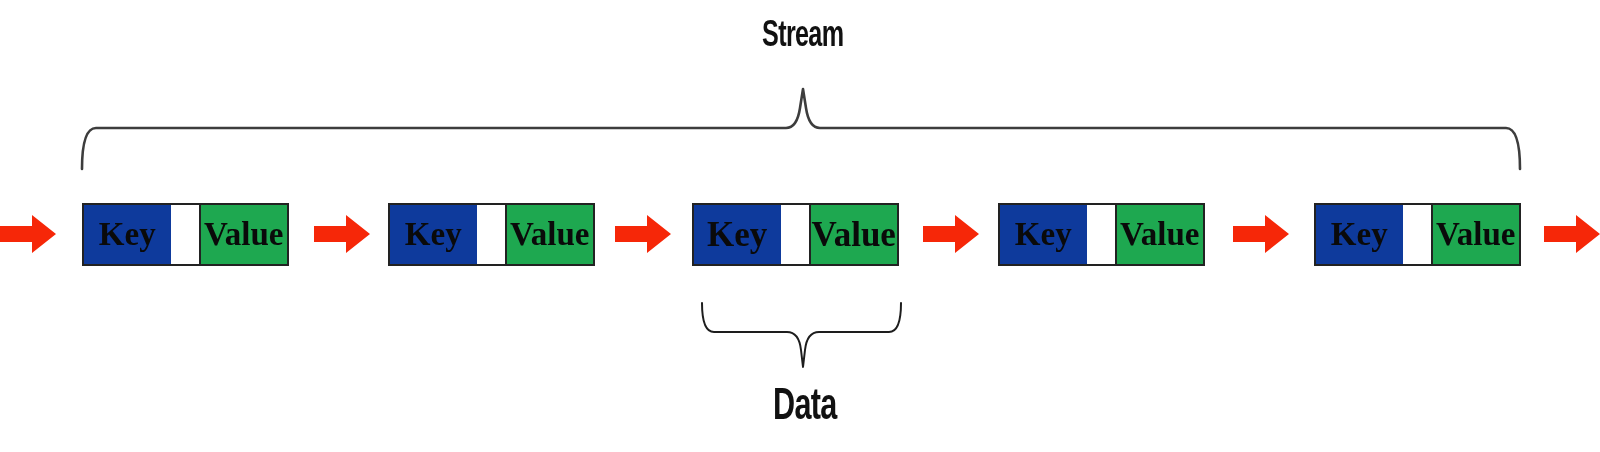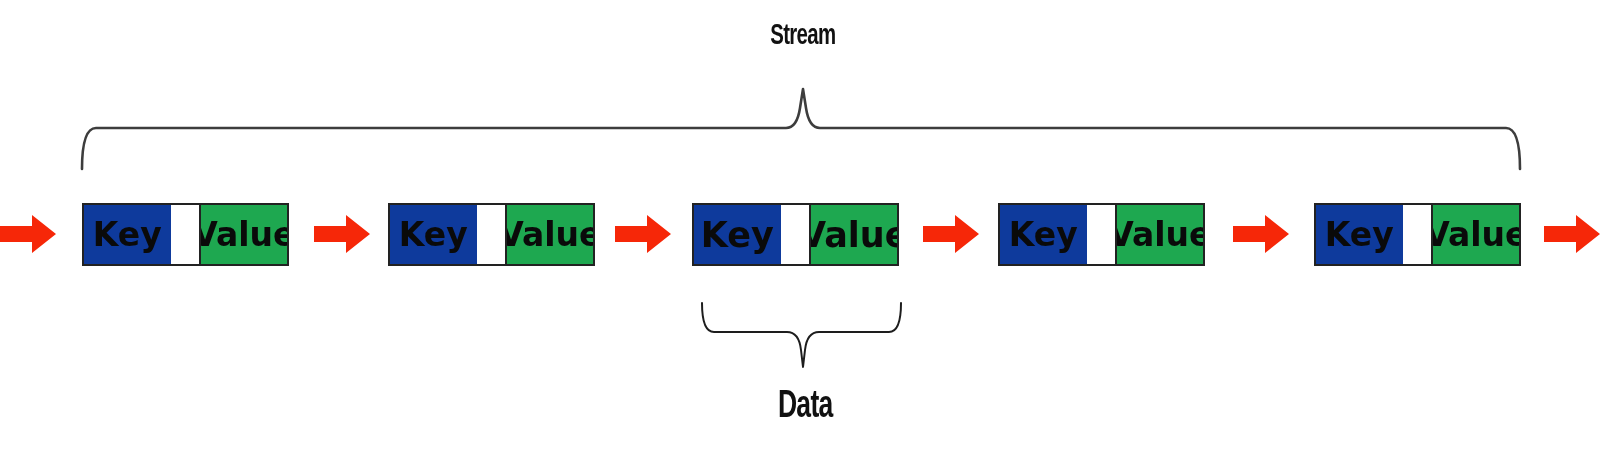--- a/index.html
+++ b/index.html
@@ -17,41 +17,42 @@
     font-family:"Liberation Sans","DejaVu Sans",sans-serif;
     font-weight:700;
     white-space:nowrap;
   }
   .caption .condensed{
     display:inline-block;
     transform:scaleX(0.68);
     transform-origin:center center;
     letter-spacing:-1px;
   }
-  .stream-caption{left:703px;top:8px;width:200px;height:52px;font-size:30px;}
-  .data-caption{left:705px;top:380px;width:200px;height:48px;font-size:39px;}
+  .stream-caption{left:703px;top:8px;width:200px;height:52px;font-size:37px;}
+  .data-caption{left:705px;top:380px;width:200px;height:48px;font-size:45px;}
   .brace-layer{
     position:absolute;left:0;top:0;width:1600px;height:452px;
     pointer-events:none;
   }
   .kv-pair{
     position:absolute;top:203px;
     width:207px;height:63px;
     box-sizing:border-box;
     border:2px solid var(--color-border,#222);
     display:flex;
     font-weight:700;
     font-size:33px;
     color:#0a0a0a;
   }
   .kv-pair.emph{font-size:35px;}
   .kv-cell{
     flex:1 1 50%;
     display:flex;justify-content:center;align-items:center;
     overflow:hidden;
+    font-family:Liberation Serif, serif;
   }
   .kv-key{background:var(--color-key_bg,#0e3a9c);}
   .kv-value{background:var(--color-value_bg,#1ea850);border-left:2px solid var(--color-border,#222);margin-left:28px;}
   .arrow{
     position:absolute;top:215px;width:56px;height:38px;
   }
   .arrow svg{display:block;width:100%;height:100%;}
 </style>
 </head>
 <body>

